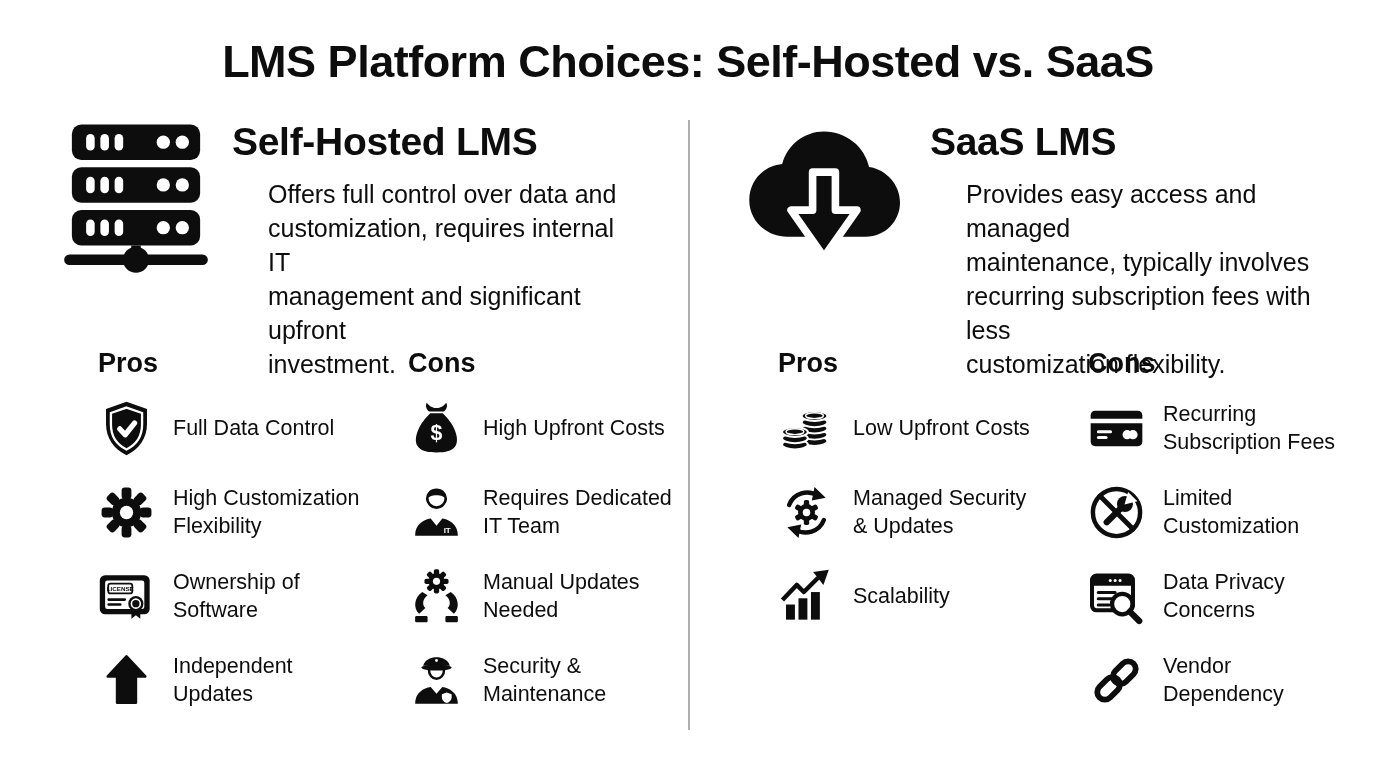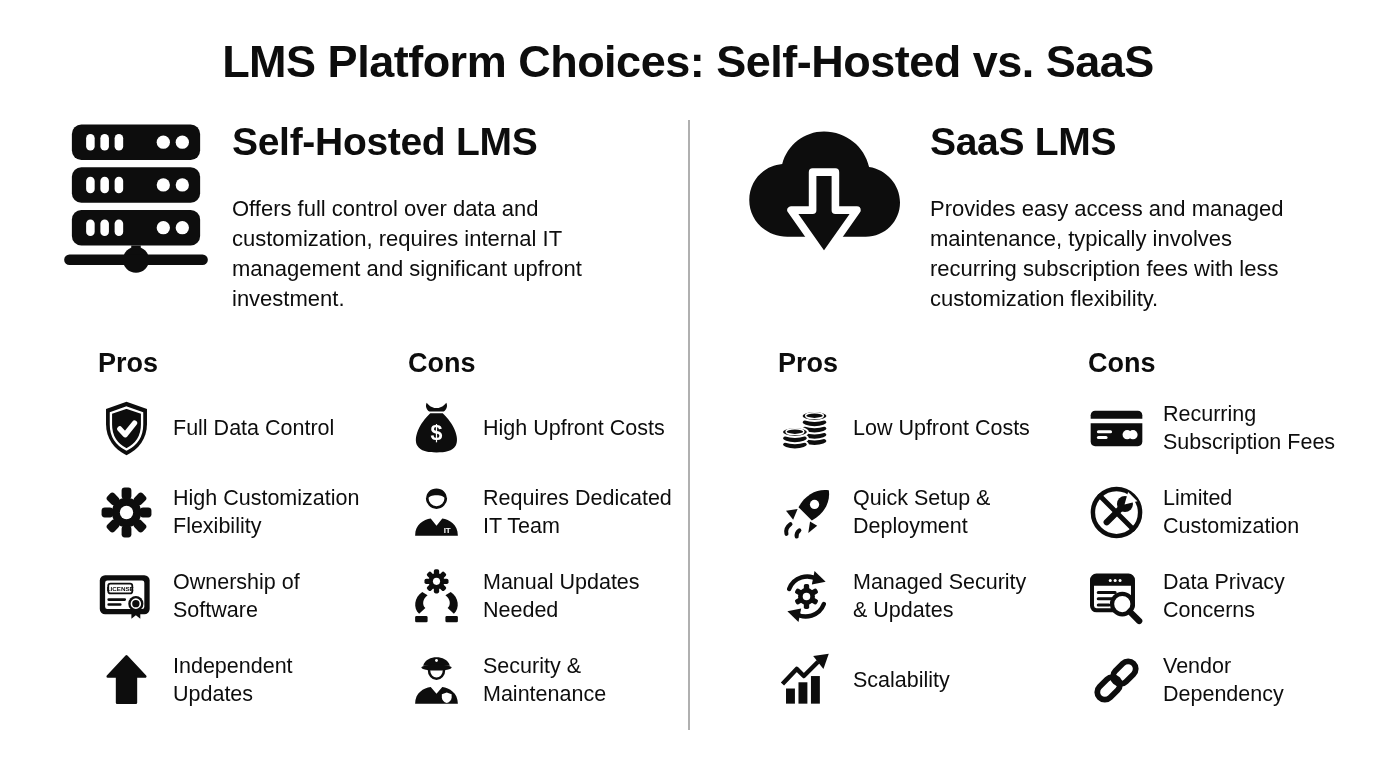--- a/index.html
+++ b/index.html
@@ -16,22 +16,22 @@
     text-align: center;
     font-size: 45px; font-weight: 800; letter-spacing: -0.5px;
   }
   .big-icon { position: absolute; }
   .big-icon svg { width: 100%; height: 100%; display: block; }
   .icon-server { left: 60px; top: 112px; width: 152px; height: 172px; }
   .icon-cloud  { left: 738px; top: 124px; width: 172px; height: 152px; }
   .hdr-text { position: absolute; top: 120px; }
   .hdr-text-left  { left: 232px; width: 385px; }
   .hdr-text-right { left: 930px; width: 412px; }
-  .hdr-text h2 { font-size: 39px; font-weight: 800; letter-spacing: -0.3px; margin: 0 0 30px 0; }
-  .hdr-text p  { font-size: 22px; line-height: 1.36; white-space: pre-line; }
+  .hdr-text h2 { font-size: 39px; font-weight: 800; letter-spacing: -0.3px; margin: 0 0 13px 0; }
+  .hdr-text p  { font-size: 25px; line-height: 1.36; white-space: pre-line; margin-left: 36px; }
   .divider {
     position: absolute; left: 688px; top: 120px;
     width: 2px; height: 610px; background: #b0b0b0;
   }
   .col { position: absolute; top: 348px; width: 305px; margin-left: 36px; }
   .col-1 { left: 62px; }
   .col-2 { left: 372px; }
   .col-3 { left: 742px; }
   .col-4 { left: 1052px; width: 315px; }
   .col h3 { font-size: 27px; font-weight: 800; margin: 0 0 20px 0; }
@@ -244,34 +244,20 @@
             <ellipse cx="19" cy="36" rx="14.5" ry="5.5"></ellipse>
           </g>
           <ellipse cx="19" cy="35.6" rx="10" ry="3.3" fill="none" stroke="#fff" stroke-width="1.6"></ellipse>
         </svg>
       </span>
     <span class="label">Low Upfront Costs</span>
   </div>
   <div class="item">
     <span class="icon">
         <svg viewBox="0 0 64 64">
-          <path fill="currentColor" d="M57 7 C45 5 31 11 23 26 L38 41 C53 33 59 19 57 7 Z"></path>
-          <circle cx="41" cy="23" r="5.2" fill="#fff"></circle>
-          <path fill="currentColor" d="M22 28 L9 30 L17 40 Z"></path>
-          <path fill="currentColor" d="M36 42 L34 55 L44 47 Z"></path>
-          <path fill="none" stroke="currentColor" stroke-width="4.5" stroke-linecap="round" d="M14 45 C10 48 8.5 52 9.5 56"></path>
-          <path fill="none" stroke="currentColor" stroke-width="4.5" stroke-linecap="round" d="M24 52 C21.5 54 20.5 56.5 21 59"></path>
-        </svg>
-      </span>
-    <span class="label">Quick Setup &amp;
-Deployment</span>
-  </div>
-  <div class="item">
-    <span class="icon">
-        <svg viewBox="0 0 64 64">
           <path fill="none" stroke="currentColor" stroke-width="5" stroke-linecap="round" d="M12.5 23.5 A21.5 21.5 0 0 1 45 13.5"></path>
           <path fill="currentColor" d="M41 3.5 L53.5 15.5 L38 18.5 Z"></path>
           <path fill="none" stroke="currentColor" stroke-width="5" stroke-linecap="round" d="M51.5 40.5 A21.5 21.5 0 0 1 19 50.5"></path>
           <path fill="currentColor" d="M23 60.5 L10.5 48.5 L26 45.5 Z"></path>
           <g fill="currentColor">
             <circle cx="32" cy="32" r="9.5"></circle>
             <rect x="29" y="18" width="6" height="8" rx="2"></rect>
             <rect x="29" y="18" width="6" height="8" rx="2" transform="rotate(60 32 32)"></rect>
             <rect x="29" y="18" width="6" height="8" rx="2" transform="rotate(120 32 32)"></rect>
             <rect x="29" y="18" width="6" height="8" rx="2" transform="rotate(180 32 32)"></rect>

